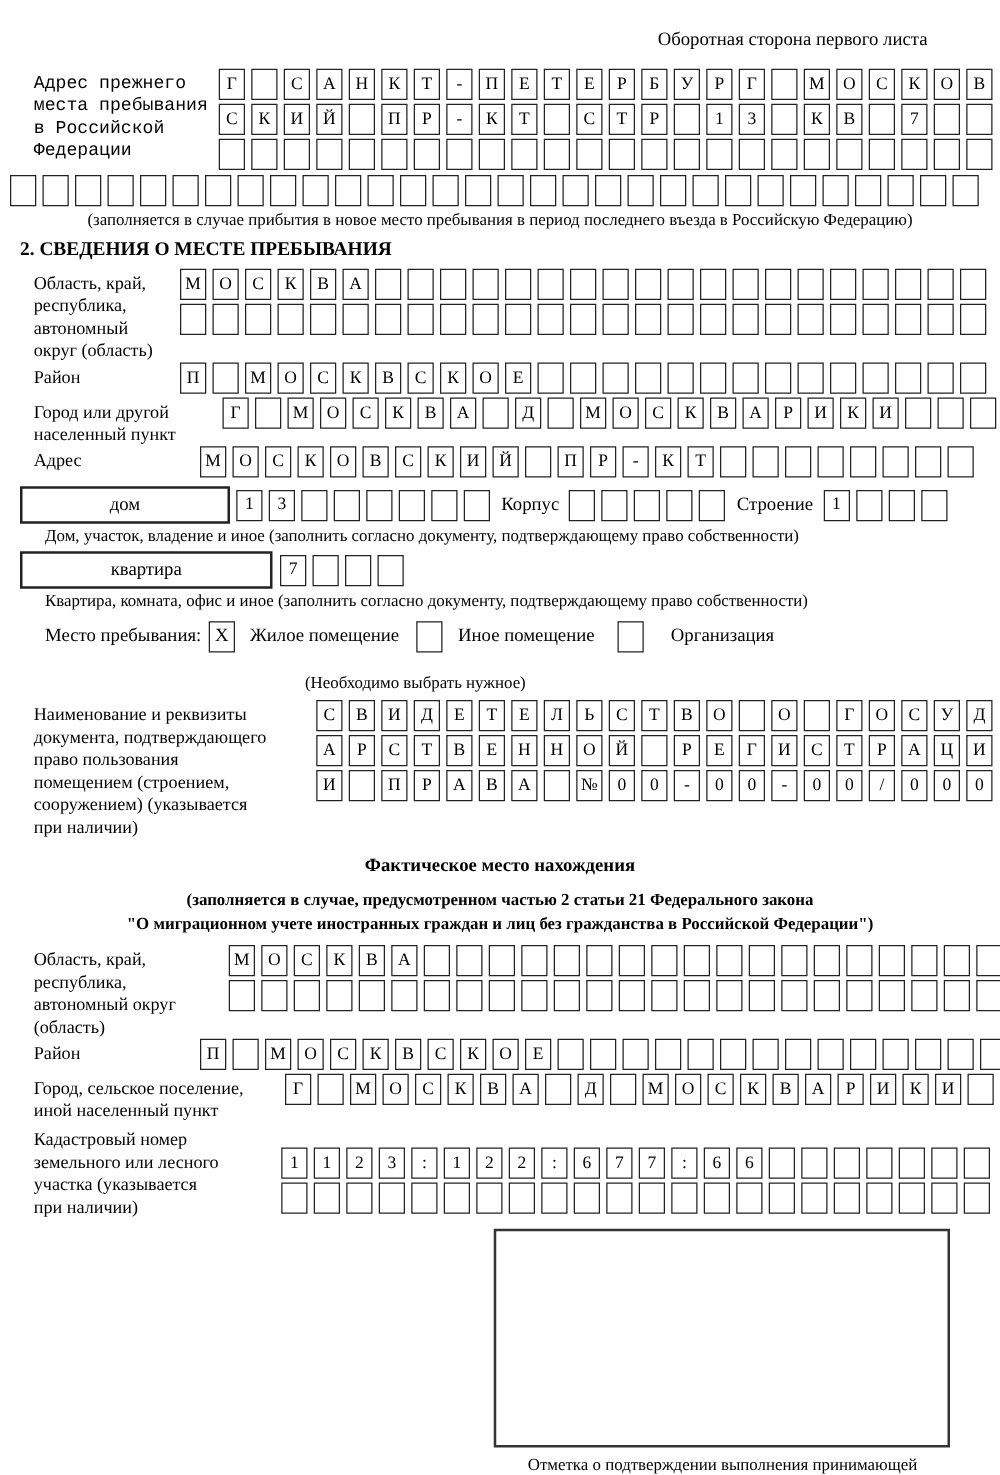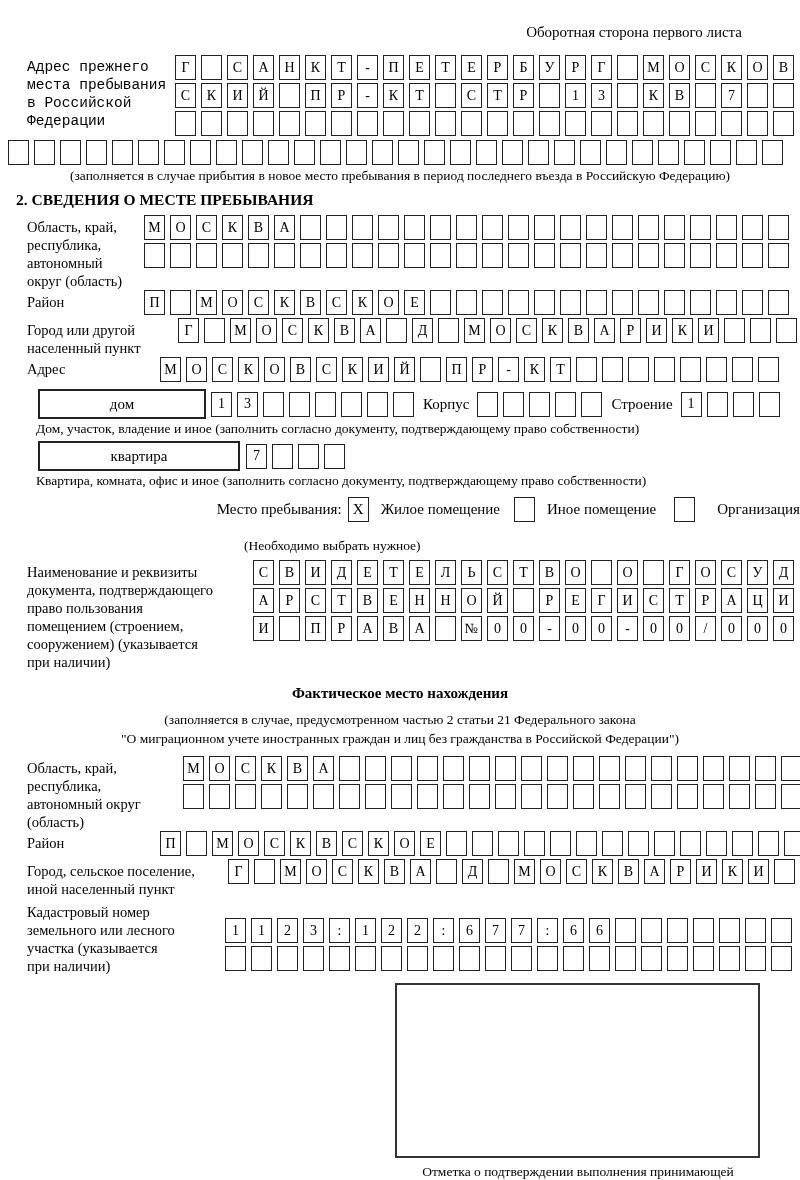--- a/index.html
+++ b/index.html
@@ -23,39 +23,39 @@
   .cbox {
     width:21px; height:25px; flex:0 0 auto;
     border:1.6px solid #222; margin-right:5px;
     display:flex; align-items:center; justify-content:center;
     font-size:14px; line-height:1;
   }
   .full-row { margin-left:8px; margin-top:1px; }
   .caption { font-size:13.5px; text-align:center; margin-top:2px; }
   .sec-title { font-size:15.5px; font-weight:bold; text-align:left; margin:7px 0 6px 16px; }
 
-  .dom-row { display:flex; align-items:center; margin:4px 0 2px 38px; }
+  .dom-row { display:flex; align-items:center; margin:4px 0 2px 16px; }
   .wide-rect {
     border:2px solid #222; height:30px; display:flex; align-items:center; justify-content:center;
     font-size:15px; flex:0 0 auto;
   }
   .w-dom{width:168px; margin-right:5px;} .w-kv{width:202px; margin-right:6px;}
   .inline-label { font-size:15px; margin:0 8px 0 4px; flex:0 0 auto; }
   .dom-row .box-row { margin-bottom:0; }
 
-  .stay-row { display:flex; align-items:center; margin:8px 0 16px 36px; font-size:15px;justify-content:flex-end; }
+  .stay-row { display:flex; align-items:center; margin:8px 0 16px 36px; font-size:15px; }
   .checkbox {
     width:21px; height:25px; border:1.7px solid #222; margin:0 0 0 6px;
     display:flex; align-items:center; justify-content:center; font-size:15px; flex:0 0 auto;
   }
   .opt-label { margin-left:12px; }
   .hint { font-size:13.5px; margin:3px 0 6px 244px; }
 
   .fact-title { font-size:15px; font-weight:bold; text-align:center; margin:14px 0 8px 0; }
-  .fact-cap { font-size:13.5px; text-align:center; white-space:pre-line; line-height:19px; margin-bottom:8px; }
+  .fact-cap { font-size:13.5px; text-align:center; white-space:pre-line; line-height:19px; margin-bottom:8px;font-weight:bold; }
 
   .cad-rows { padding-top:18px; }
 
   .stamp-box { width:365px; height:175px; border:2px solid #333; margin:8px 0 4px 395px; }
   .stamp-caption {
     width:400px; margin-left:378px; text-align:center;
     font-size:13.5px; line-height:19px; white-space:pre-line;
   } .mt2{margin-top:2px;}
 </style>
 </head>

